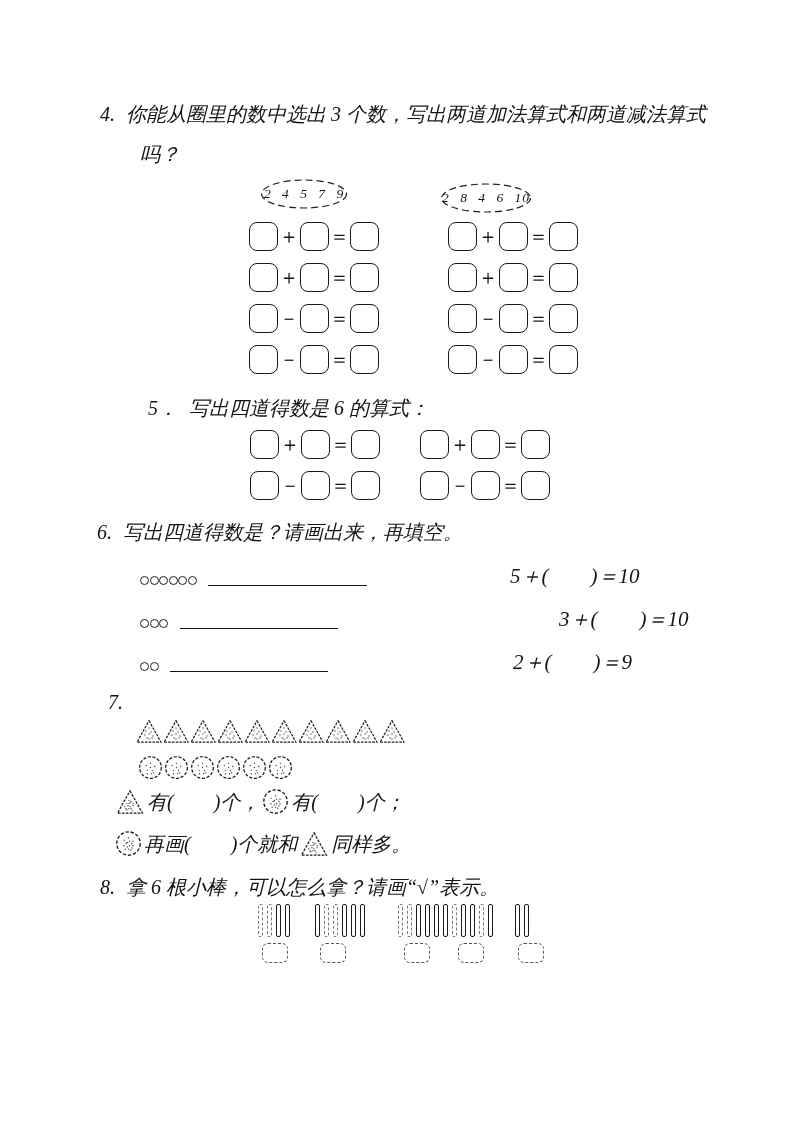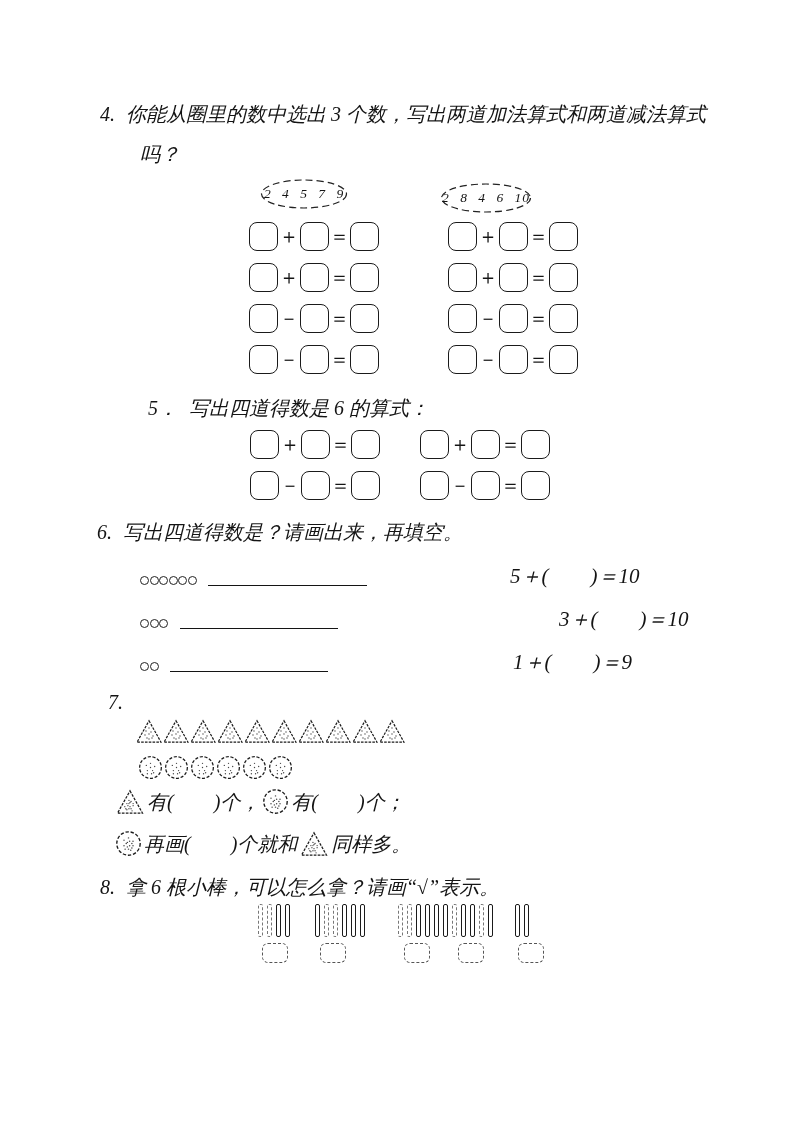--- a/index.html
+++ b/index.html
@@ -165,21 +165,21 @@
     <div class="abs" style="left:140px;top:571px;" id="q6-circles-0"><span class="mini-circle"></span><span class="mini-circle"></span><span class="mini-circle"></span><span class="mini-circle"></span><span class="mini-circle"></span><span class="mini-circle"></span></div>
     <div class="abs blank" style="left:208px;top:585px;width:159px;"></div>
     <div class="abs equation" style="left:510px;top:562px;">5＋(　　)＝10</div>
 
     <div class="abs" style="left:140px;top:614px;" id="q6-circles-1"><span class="mini-circle"></span><span class="mini-circle"></span><span class="mini-circle"></span></div>
     <div class="abs blank" style="left:180px;top:628px;width:158px;"></div>
     <div class="abs equation" style="left:536px;top:605px;margin-left:23px;">3＋(　　)＝10</div>
 
     <div class="abs" style="left:140px;top:657px;" id="q6-circles-2"><span class="mini-circle"></span><span class="mini-circle"></span></div>
     <div class="abs blank" style="left:170px;top:671px;width:158px;"></div>
-    <div class="abs equation" style="left:513px;top:648px;">1＋(　　)＝9</div>
+    <div class="abs equation" style="left:513px;top:648px;">2＋(　　)＝9</div>
   </section>
 
   <section>
     <div class="abs qtext" style="left:108px;top:690px;">7.</div>
     <div class="abs shape-row" style="left:136px;top:718px;" id="q7-tri-row">
         <span class="shp"><svg width="26" height="27" viewBox="0 0 26 25">
             <path d="M13 1.8 L25 23.2 L1 23.2 Z" fill="none" stroke="#1a1a1a" stroke-width="1.2" stroke-dasharray="2.6 1.2"></path>
             <circle cx="9" cy="16" r="0.65" fill="#444"></circle>
             <circle cx="13" cy="9" r="0.65" fill="#444"></circle>
             <circle cx="17" cy="17" r="0.65" fill="#444"></circle>

